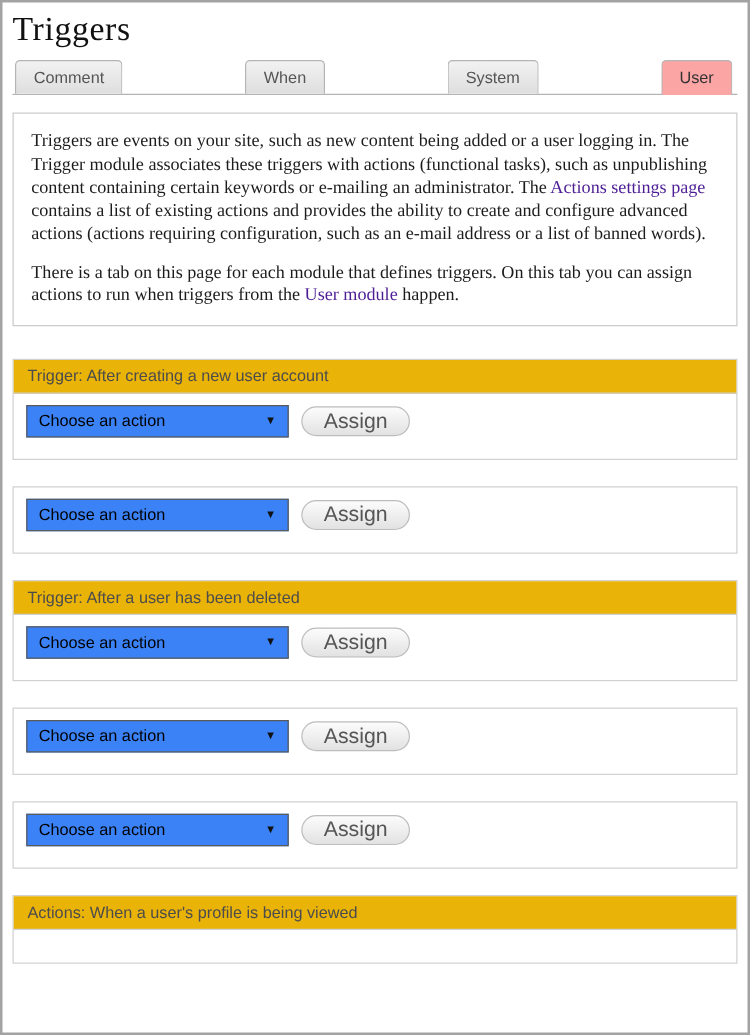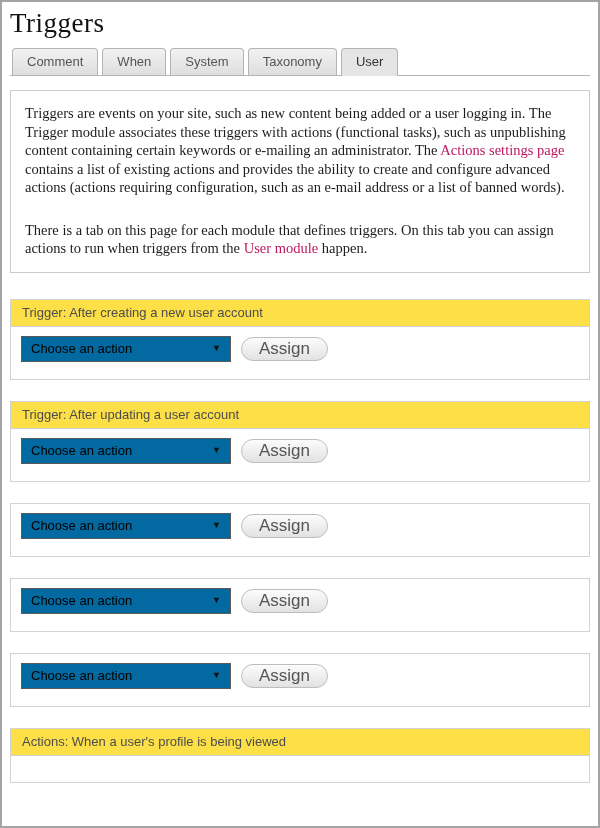--- a/index.html
+++ b/index.html
@@ -20,81 +20,82 @@
     color: #111;
     margin: 0 0 9px 0;
     letter-spacing: 0.5px;
   }
   
   .tabs {
     display: flex;
     align-items: flex-end;
     border-bottom: 1px solid #b4b4b4;
     padding-left: 2px;
+    justify-content: space-between;
   }
   .tab {
     font-family: "Liberation Sans", sans-serif;
     font-size: 13px;
     color: #555;
     background: linear-gradient(#f2f2f2, #dedede);
     border: 1px solid #b4b4b4;
     border-bottom: none;
     border-radius: 4px 4px 0 0;
     padding: 5px 14px 6px 14px;
     margin-right: 4px;
     cursor: pointer;
     white-space: nowrap;
   }
   .tab.active {
-    background: #e5e5e5;
+    background: #fca5a5;
     color: #333;
     margin-bottom: -1px;
     padding-bottom: 7px;
   }
   
   .description {
     border: 1px solid #ccc;
     margin-top: 14px;
     padding: 13px 14px 14px 14px;
     font-family: "Liberation Serif", serif;
     font-size: 14.5px;
     line-height: 18.5px;
     color: #1c1c1c;
   }
-  .description p + p { margin-top: 24px; }
+  .description p + p { margin-top: 12px; }
   .text-link {
-    color: #be185d;
+    color: #4c1d95;
     text-decoration: none;
     cursor: pointer;
   }
   
   .trigger-section {
     border: 1px solid #d2d2d2;
     margin-top: 21px;
     background: #fff;
   }
   .trigger-section.first { margin-top: 26px; }
   .section-header {
-    background: #fde047;
+    background: #eab308;
     border-bottom: 1px solid #d0d0d0;
     padding: 5px 11px 6px 11px;
     font-family: "Liberation Sans", sans-serif;
     font-size: 13px;
     color: #4c4c4c;
   }
   .section-body {
     display: flex;
     align-items: center;
     padding: 9px 10px 17px 10px;
   }
   .select-box {
     width: 210px;
     height: 26px;
     border: 1px solid #5a5a5a;
-    background: #0369a1;
+    background: #3b82f6;
     display: flex;
     align-items: center;
     justify-content: space-between;
     padding: 0 9px 0 9px;
     font-family: "Liberation Sans", sans-serif;
     font-size: 13px;
     color: #000;
     cursor: pointer;
   }
   .select-arrow {
@@ -119,52 +120,51 @@
 <body>
 
 <div class="frame">
 
   <h1 class="page-title">Triggers</h1>
 
   <div class="tabs">
     <div class="tab">Comment</div>
     <div class="tab">When</div>
     <div class="tab">System</div>
-    <div class="tab">Taxonomy</div>
     <div class="tab active">User</div>
   </div>
 
   <div class="description">
     <p><span>Triggers are events on your site, such as new content being added or a user logging in. The Trigger module associates these triggers with actions (functional tasks), such as unpublishing content containing certain keywords or e-mailing an administrator. The </span><a class="text-link">Actions settings page</a><span> contains a list of existing actions and provides the ability to create and configure advanced actions (actions requiring configuration, such as an e-mail address or a list of banned words).</span></p>
     <p><span>There is a tab on this page for each module that defines triggers. On this tab you can assign actions to run when triggers from the </span><a class="text-link">User module</a><span> happen.</span></p>
   </div>
 
   <div class="trigger-section first">
     <div class="section-header">Trigger: After creating a new user account</div>
     <div class="section-body">
       <div class="select-box">
         <span>Choose an action</span>
         <span class="select-arrow">▼</span>
       </div>
       <button class="assign-btn">Assign</button>
     </div>
   </div>
 
   <div class="trigger-section">
-    <div class="section-header">Trigger: After updating a user account</div>
-    <div class="section-body">
-      <div class="select-box">
-        <span>Choose an action</span>
-        <span class="select-arrow">▼</span>
-      </div>
-      <button class="assign-btn">Assign</button>
-    </div>
-  </div>
-
-  <div class="trigger-section">
+    <div class="section-body">
+      <div class="select-box">
+        <span>Choose an action</span>
+        <span class="select-arrow">▼</span>
+      </div>
+      <button class="assign-btn">Assign</button>
+    </div>
+  </div>
+
+  <div class="trigger-section">
+    <div class="section-header">Trigger: After a user has been deleted</div>
     <div class="section-body">
       <div class="select-box">
         <span>Choose an action</span>
         <span class="select-arrow">▼</span>
       </div>
       <button class="assign-btn">Assign</button>
     </div>
   </div>
 
   <div class="trigger-section">

